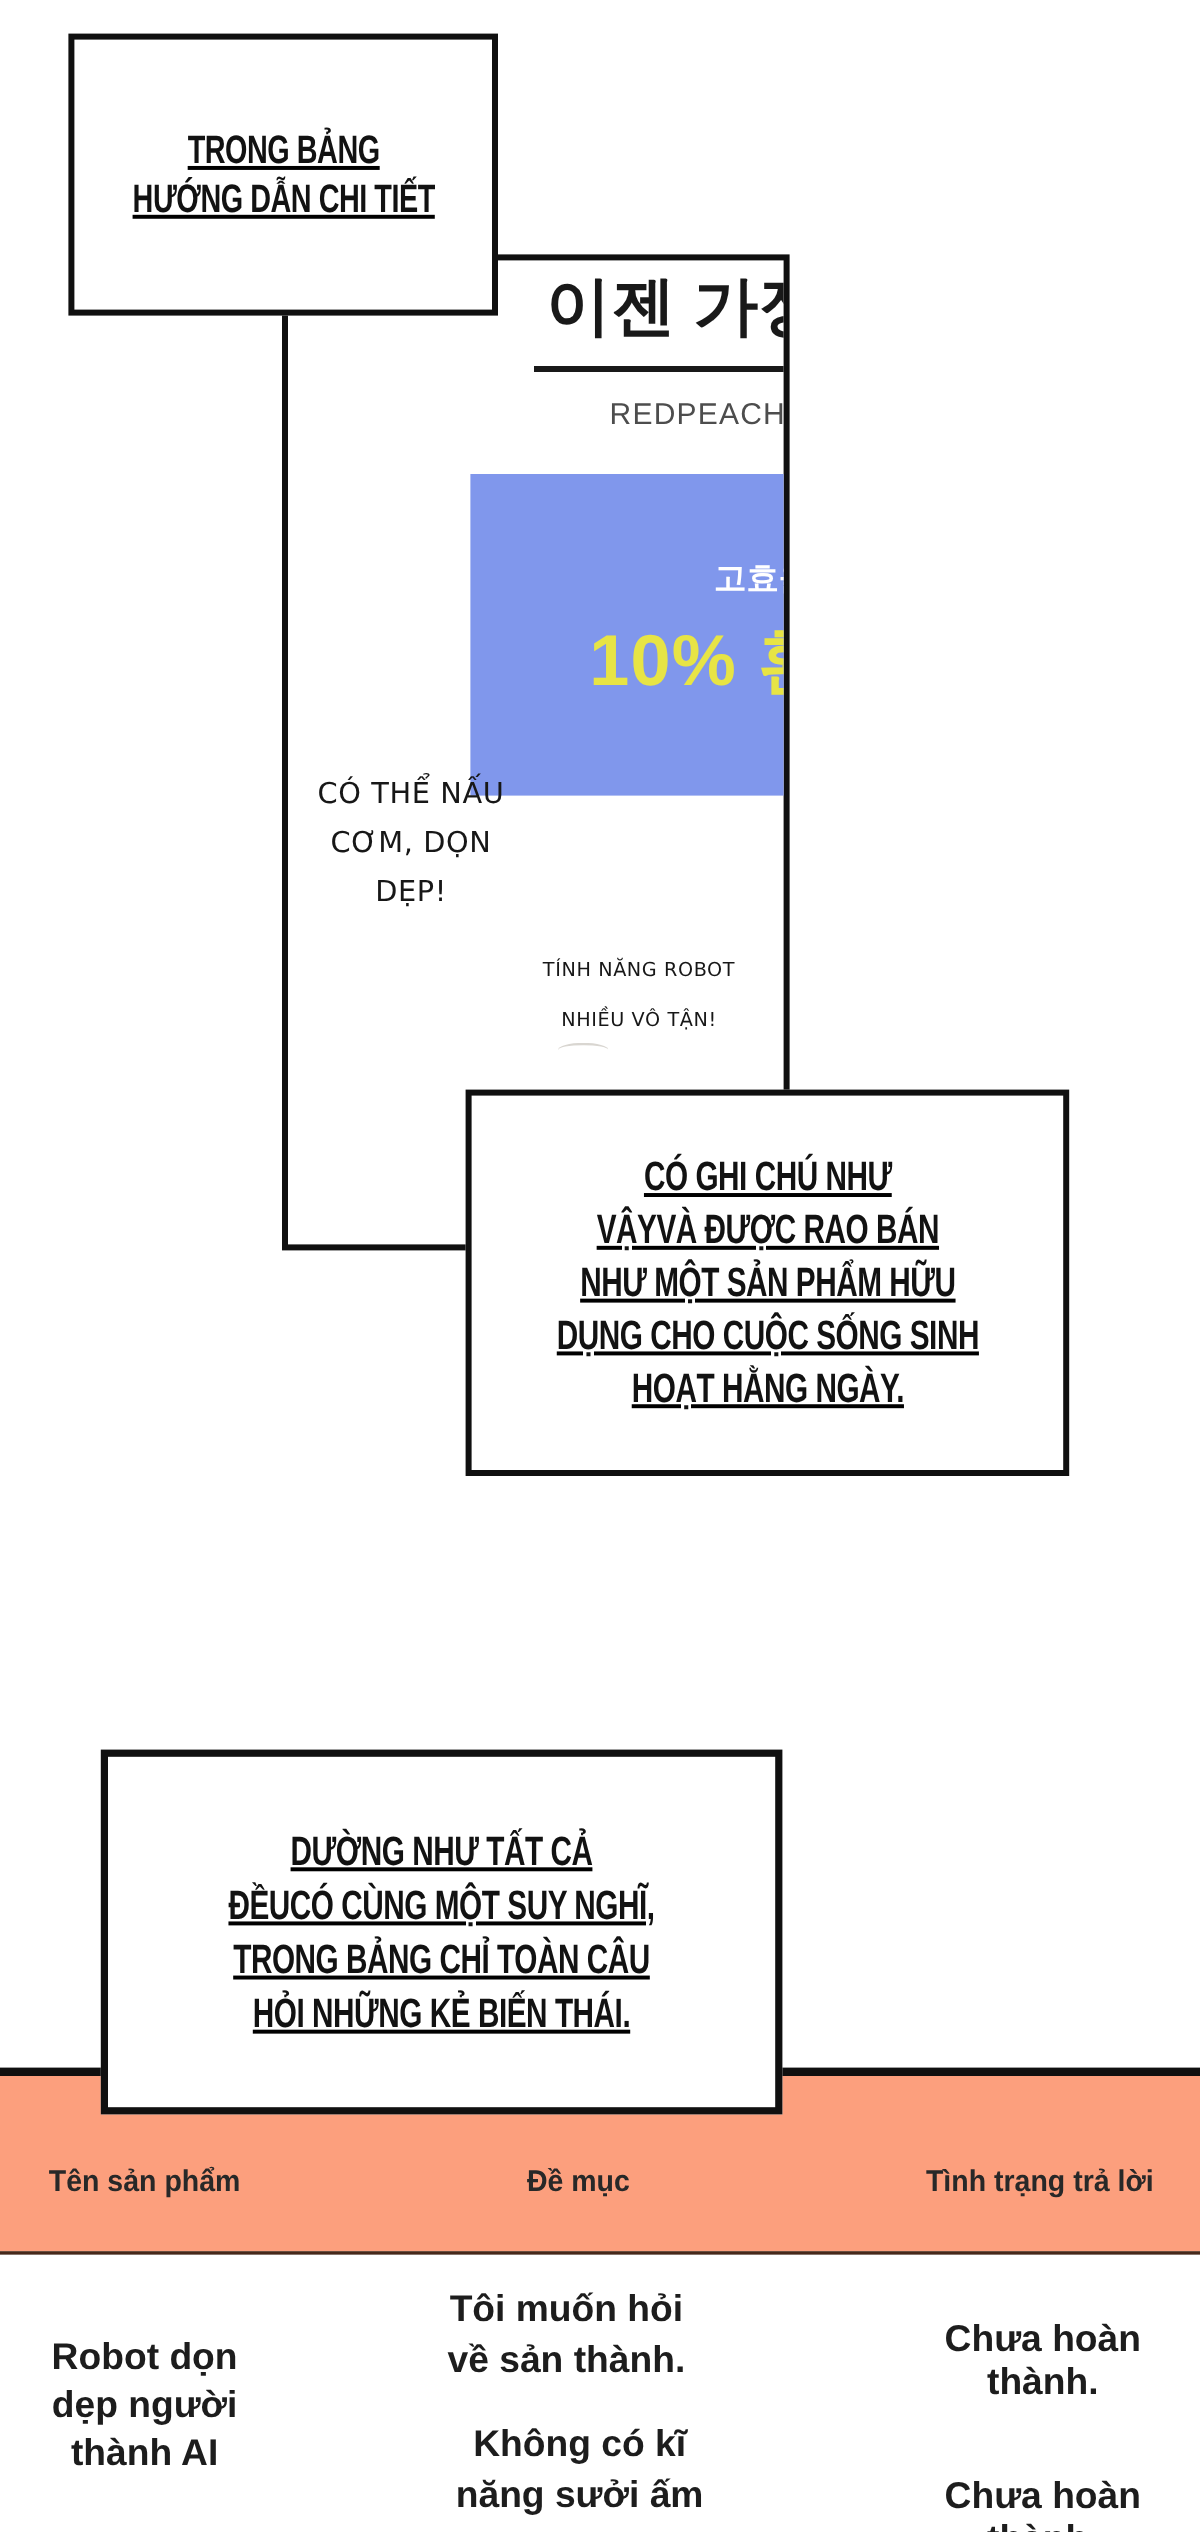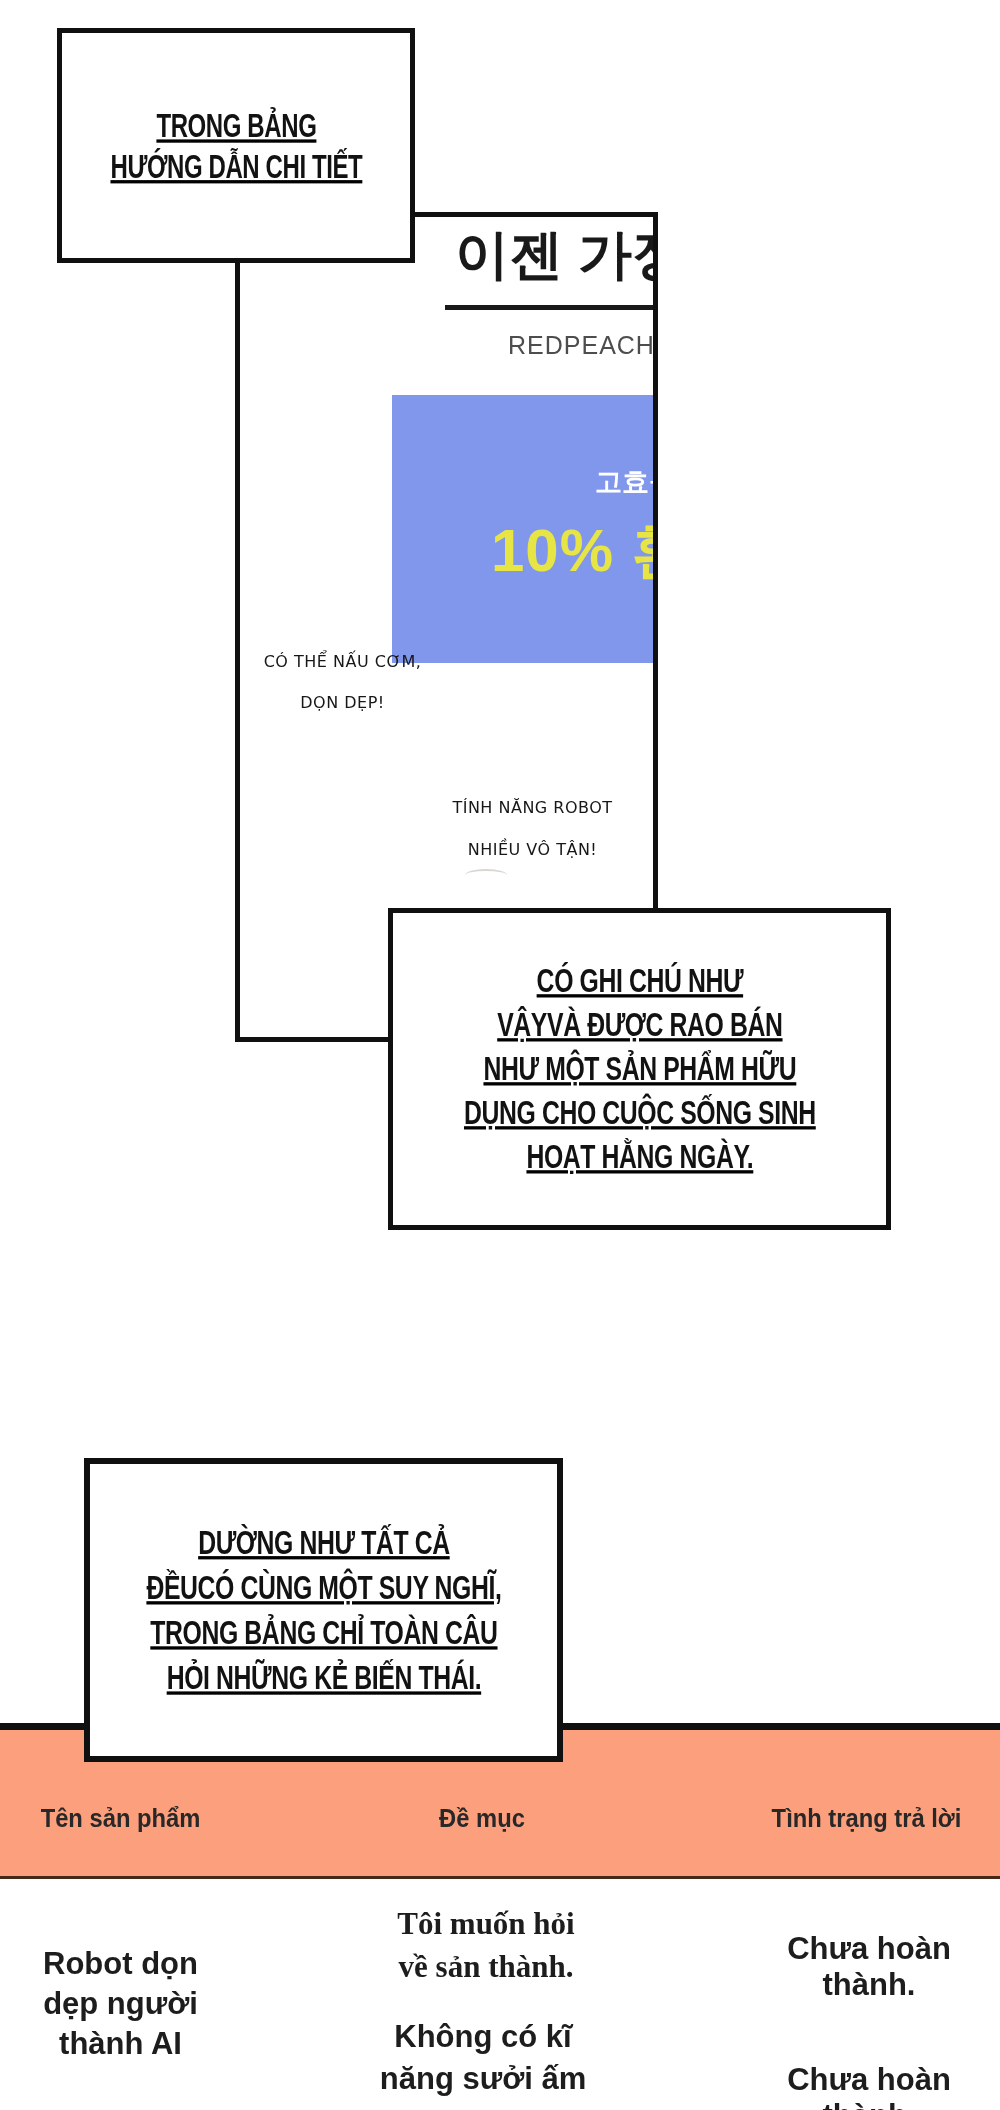--- a/index.html
+++ b/index.html
@@ -12,57 +12,57 @@
   .speech-inner{transform:scale(0.80,1.10);transform-origin:center;
                 font-weight:700;color:#121212;letter-spacing:-0.5px;white-space:nowrap;}
   .speech-inner .ln{display:block;}
 
   #box1{left:57px;top:28px;width:358px;height:235px;z-index:2;}
   #box1 .speech-inner{font-size:30px;line-height:37px;}
 
   #box2{left:388px;top:908px;width:503px;height:322px;z-index:2;}
   #box2 .speech-inner{font-size:31px;line-height:40px;}
 
-  #box3{left:84px;top:1458px;width:479px;height:304px;border-width:6px;z-index:3;}
+  #box3{left:84px;top:1458px;width:568px;height:304px;border-width:6px;z-index:3;}
   #box3 .speech-inner{font-size:31px;line-height:41px;}
 
   
   #flyer{left:235px;top:212px;width:423px;height:830px;z-index:1;overflow:hidden;}
   #flyer > *{position:absolute;}
   .flyer-title{left:215px;top:2px;font-size:54px;font-weight:600;color:#191919;white-space:nowrap;}
   .flyer-divider{left:205px;top:88px;width:400px;height:5px;background:#191919;}
   .flyer-brand{left:268px;top:114px;font-size:25px;color:#4d4d4d;letter-spacing:1px;white-space:nowrap;}
   .promo{left:152px;top:178px;width:410px;height:268px;background:var(--blue,#8097EC);}
   .promo > span{position:absolute;white-space:nowrap;}
   .promo-tagline{left:203px;top:69px;font-size:27px;font-weight:600;color:#ffffff;}
   .promo-headline{left:99px;top:116px;font-size:60px;font-weight:700;letter-spacing:1px;
                   color:var(--yellow,#E7E445);}
   .handnote{font-family:"DejaVu Sans",sans-serif;font-weight:500;color:#171717;
             text-align:center;letter-spacing:0.5px;}
-  .note-left{left:10px;top:424px;width:185px;font-size:16px;line-height:41px;}
+  .note-left{left:10px;top:424px;width:185px;font-size:24px;line-height:41px;}
   .note-right{left:200px;top:570px;width:185px;font-size:16px;line-height:42px;}
   .faint-arc{left:225px;top:652px;width:42px;height:10px;border-top:2px solid #d9d6d1;
              border-radius:50%;}
 
   
   .board-topline{position:absolute;left:0;top:1723px;width:1000px;height:7px;background:#101010;}
   .board-header{position:absolute;left:0;top:1730px;width:1000px;height:146px;
                 background:var(--salmon,#FC9F7D);}
   .board-header-divider{position:absolute;left:0;top:1876px;width:1000px;height:3px;
                         background:var(--header_divider,#46281A);}
   .board-body{position:absolute;left:0;top:1879px;width:1000px;height:231px;background:#ffffff;}
   .col-label{position:absolute;top:1804px;font-size:25px;font-weight:700;color:#282828;
              text-align:center;transform:scale(0.95,1);}
   #col1{left:18px;width:205px;}
   #col2{left:382px;width:200px;}
   #col3{left:744px;width:245px;}
   .cell{position:absolute;text-align:center;font-size:31px;font-weight:600;color:#1d1d1d;}
   .cell .ln{display:block;}
   #cell-product{left:18px;width:205px;top:1944px;line-height:40px;}
-  #cell-topic1{left:360px;width:252px;top:1902px;line-height:43px;font-family:Liberation Serif, serif;}
+  #cell-topic1{left:346px;width:252px;top:1902px;line-height:43px;}
   #cell-status1{left:738px;width:262px;top:1931px;}
   #cell-topic2{left:357px;width:252px;top:2016px;line-height:42px;}
   #cell-status2{left:738px;width:262px;top:2062px;}
 </style>
 </head>
 <body>
 
 <div class="page">
 
   <div class="board-topline"></div>

